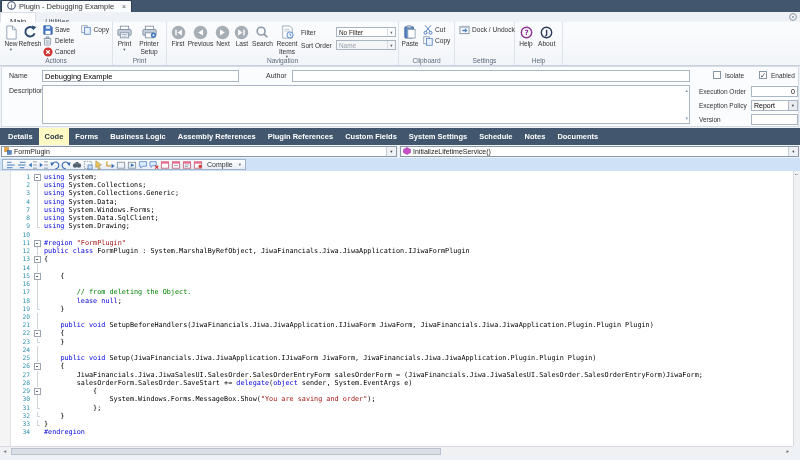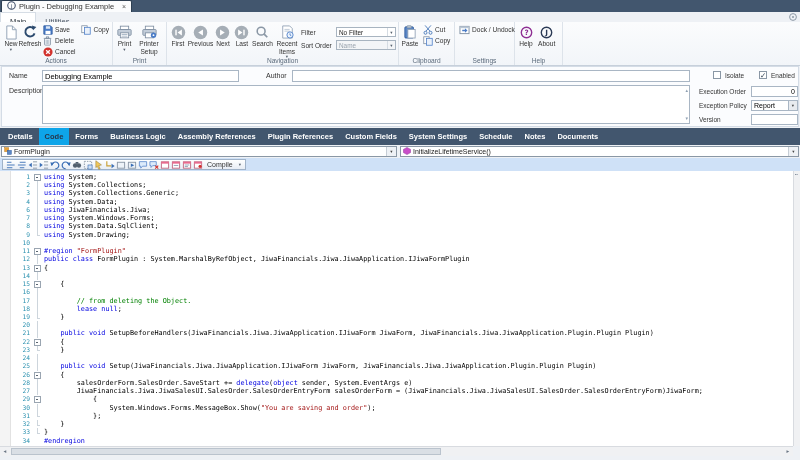--- a/index.html
+++ b/index.html
@@ -44,21 +44,21 @@
   .descbox .sar{position:absolute;right:1px;font-size:5px;color:#8fa0b2;line-height:1;}
   .cbox{position:absolute;width:8px;height:8px;border:1px solid #8a97a5;background:#fff;font-size:7.5px;line-height:7px;text-align:center;color:#2d3e50;}
   .cbox span{visibility:hidden;}
   .cbox.on span{visibility:visible;}
   .minicombo{position:absolute;border:1px solid #a9b6c4;background:#fff;display:flex;align-items:center;font-size:7px;padding-left:2px;}
   .minicombo .carr{margin-left:auto;align-self:stretch;width:9px;background:#e8ebef;border-left:1px solid #a9b6c4;display:flex;align-items:center;justify-content:center;font-size:4.5px;color:#444;}
 
   
   .doctabs{position:absolute;top:128px;left:0;right:0;height:17px;background:#42566e;display:flex;align-items:stretch;padding-left:2px;}
   .doctab{display:flex;align-items:center;padding:0 6px;font-size:7.5px;font-weight:bold;color:#fff;white-space:nowrap;}
-  .doctab.active{background:#0ea5e9;color:#27364a;}
+  .doctab.active{background:#fef9c3;color:#27364a;}
 
   
   .comborow{position:absolute;top:145px;left:0;right:0;height:13px;background:#eef1f5;display:flex;gap:3px;padding:1px;}
   .bigcombo{border:1px solid #8a97a5;background:#fff;display:flex;align-items:center;font-size:7px;color:#222;padding-left:2px;gap:2px;}
   .bigcombo .carr{margin-left:auto;align-self:stretch;width:10px;border-left:1px solid #c6cdd5;background:#eef1f5;display:flex;align-items:center;justify-content:center;font-size:4.5px;color:#444;}
 
   
   .edbar{position:absolute;top:158px;left:0;right:0;height:13px;background:#cfe1f7;}
   .edtools{position:absolute;left:2px;top:1px;height:11px;background:linear-gradient(#feffff,#e7edf5);border:1px solid #9fb2c8;display:flex;align-items:center;padding:0 2px;}
   .edico{width:11px;height:11px;display:flex;align-items:center;justify-content:center;}
@@ -576,25 +576,20 @@
           <span class="cnum" style="color: rgb(43, 145, 175);">3</span>
           <span class="cfold l"></span>
           <span class="ctext"><span class="k">using</span><span class="p"> System.Collections.Generic;</span></span>
         </div>
         <div class="crow">
           <span class="cnum" style="color: rgb(43, 145, 175);">4</span>
           <span class="cfold l"></span>
           <span class="ctext"><span class="k">using</span><span class="p"> System.Data;</span></span>
         </div>
         <div class="crow">
-          <span class="cnum" style="color: rgb(43, 145, 175);">6</span>
-          <span class="cfold l"></span>
-          <span class="ctext"><span class="k">using</span><span class="p"> JiwaFinancials.Jiwa;</span></span>
-        </div>
-        <div class="crow">
           <span class="cnum" style="color: rgb(43, 145, 175);">7</span>
           <span class="cfold l"></span>
           <span class="ctext"><span class="k">using</span><span class="p"> System.Windows.Forms;</span></span>
         </div>
         <div class="crow">
           <span class="cnum" style="color: rgb(43, 145, 175);">8</span>
           <span class="cfold l"></span>
           <span class="ctext"><span class="k">using</span><span class="p"> System.Data.SqlClient;</span></span>
         </div>
         <div class="crow">
@@ -679,28 +674,28 @@
           <span class="cnum" style="color: rgb(43, 145, 175);">25</span>
           <span class="cfold l"></span>
           <span class="ctext"><span class="p">    </span><span class="k">public</span><span class="p"> </span><span class="k">void</span><span class="p"> Setup(JiwaFinancials.Jiwa.JiwaApplication.IJiwaForm JiwaForm, JiwaFinancials.Jiwa.JiwaApplication.Plugin.Plugin Plugin)</span></span>
         </div>
         <div class="crow">
           <span class="cnum" style="color: rgb(43, 145, 175);">26</span>
           <span class="cfold s"></span>
           <span class="ctext"><span class="p">    {</span></span>
         </div>
         <div class="crow">
+          <span class="cnum" style="color: rgb(43, 145, 175);">27</span>
+          <span class="cfold l"></span>
+          <span class="ctext"><span class="p">        JiwaFinancials.Jiwa.JiwaSalesUI.SalesOrder.SalesOrderEntryForm salesOrderForm = (JiwaFinancials.Jiwa.JiwaSalesUI.SalesOrder.SalesOrderEntryForm)JiwaForm;</span></span>
+        </div>
+        <div class="crow">
           <span class="cnum" style="color: rgb(43, 145, 175);">28</span>
           <span class="cfold l"></span>
           <span class="ctext"><span class="p">        salesOrderForm.SalesOrder.SaveStart += </span><span class="k">delegate</span><span class="p">(</span><span class="k">object</span><span class="p"> sender, System.EventArgs e)</span></span>
-        </div>
-        <div class="crow">
-          <span class="cnum" style="color: rgb(43, 145, 175);">27</span>
-          <span class="cfold l"></span>
-          <span class="ctext"><span class="p">        JiwaFinancials.Jiwa.JiwaSalesUI.SalesOrder.SalesOrderEntryForm salesOrderForm = (JiwaFinancials.Jiwa.JiwaSalesUI.SalesOrder.SalesOrderEntryForm)JiwaForm;</span></span>
         </div>
         <div class="crow">
           <span class="cnum" style="color: rgb(43, 145, 175);">29</span>
           <span class="cfold s"></span>
           <span class="ctext"><span class="p">            {</span></span>
         </div>
         <div class="crow">
           <span class="cnum" style="color: rgb(43, 145, 175);">30</span>
           <span class="cfold l"></span>
           <span class="ctext"><span class="p">                System.Windows.Forms.MessageBox.Show(</span><span class="s">"You are saving and order"</span><span class="p">);</span></span>

